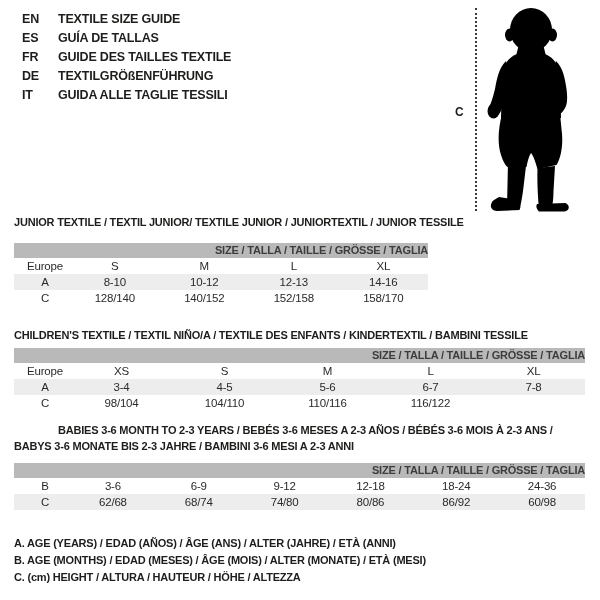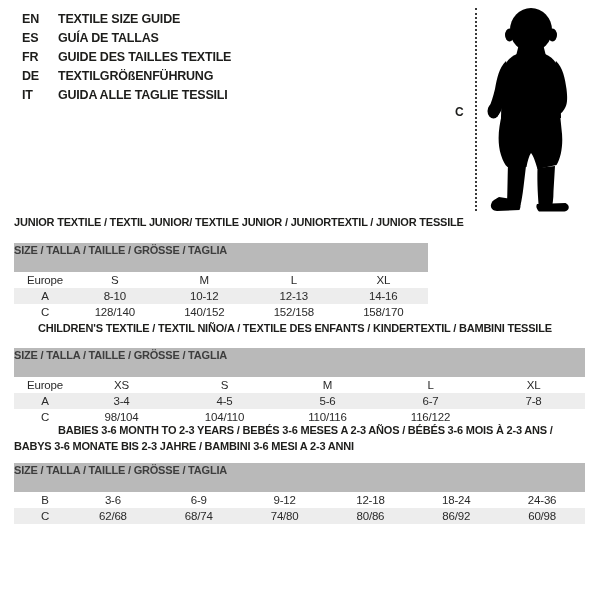--- a/index.html
+++ b/index.html
@@ -22,22 +22,22 @@
   
   .measure-line { position:absolute; left:475px; top:8px; height:203px; width:0;
                   border-left:2px dotted #3a3a3a; }
   .measure-label { position:absolute; left:455px; top:105px; font-size:12px; font-weight:600; }
   .baby-svg { position:absolute; left:481px; top:6px; }
 
   
   .section-title { position:absolute; left:14px; font-weight:bold; font-size:11px;
                    line-height:15.5px; white-space:nowrap;text-align:center; }
   .size-table { position:absolute; left:14px; font-size:11px; }
-  .tbl-header { height:29px; line-height:15px; padding-left:0; font-weight:600;
-                color:#3d3d3d; font-size:11px; }
+  .tbl-header { height:15px; line-height:15px; padding-left:22px; font-weight:600;
+                color:#3d3d3d; font-size:11px;text-align:right; }
   .tbl-row { display:grid; height:16px; line-height:16px; align-items:center; }
   .tbl-label { padding-left:6px; text-align:center; font-size:11.5px; color:#2a2a2a; }
   .tbl-cell { text-align:center; font-size:11.5px; color:#2a2a2a; }
 
   
   .footnotes { position:absolute; left:14px; top:535px; }
   .footnote { font-weight:bold; font-size:11px; line-height:17px; white-space:nowrap; }
 </style>
 </head>
 <body>
@@ -107,21 +107,21 @@
       </div>
       <div class="tbl-row" style="grid-template-columns: 56px repeat(4, 1fr);">
         <div class="tbl-label">C</div>
         <div class="tbl-cell">128/140</div>
         <div class="tbl-cell">140/152</div>
         <div class="tbl-cell">152/158</div>
         <div class="tbl-cell">158/170</div>
       </div>
     </div>
 
-  <div class="section-title" style="top:321px;margin-left:24px;">CHILDREN'S TEXTILE / TEXTIL NIÑO/A / TEXTILE DES ENFANTS / KINDERTEXTIL / BAMBINI TESSILE</div>
+  <div class="section-title" style="top:328px;">CHILDREN'S TEXTILE / TEXTIL NIÑO/A / TEXTILE DES ENFANTS / KINDERTEXTIL / BAMBINI TESSILE</div>
   <div class="size-table" style="top: 348px; width: 571px;">
       <div class="tbl-header" style="background: rgb(185, 185, 185);">SIZE / TALLA / TAILLE / GRÖSSE / TAGLIA</div>
       <div class="tbl-row" style="grid-template-columns: 56px repeat(5, 1fr);">
         <div class="tbl-label">Europe</div>
         <div class="tbl-cell">XS</div>
         <div class="tbl-cell">S</div>
         <div class="tbl-cell">M</div>
         <div class="tbl-cell">L</div>
         <div class="tbl-cell">XL</div>
       </div>
@@ -159,14 +159,19 @@
         <div class="tbl-label">C</div>
         <div class="tbl-cell">62/68</div>
         <div class="tbl-cell">68/74</div>
         <div class="tbl-cell">74/80</div>
         <div class="tbl-cell">80/86</div>
         <div class="tbl-cell">86/92</div>
         <div class="tbl-cell">60/98</div>
       </div>
     </div>
 
+  <div class="footnotes">
+    <div class="footnote">A. AGE (YEARS) / EDAD (AÑOS) / ÂGE (ANS) / ALTER (JAHRE) / ETÀ (ANNI)</div>
+    <div class="footnote">B. AGE (MONTHS) / EDAD (MESES) / ÂGE (MOIS) / ALTER (MONATE) / ETÀ (MESI)</div>
+    <div class="footnote">C. (cm) HEIGHT / ALTURA / HAUTEUR / HÖHE / ALTEZZA</div>
+  </div>
 
 </div>
 
 </body></html>

